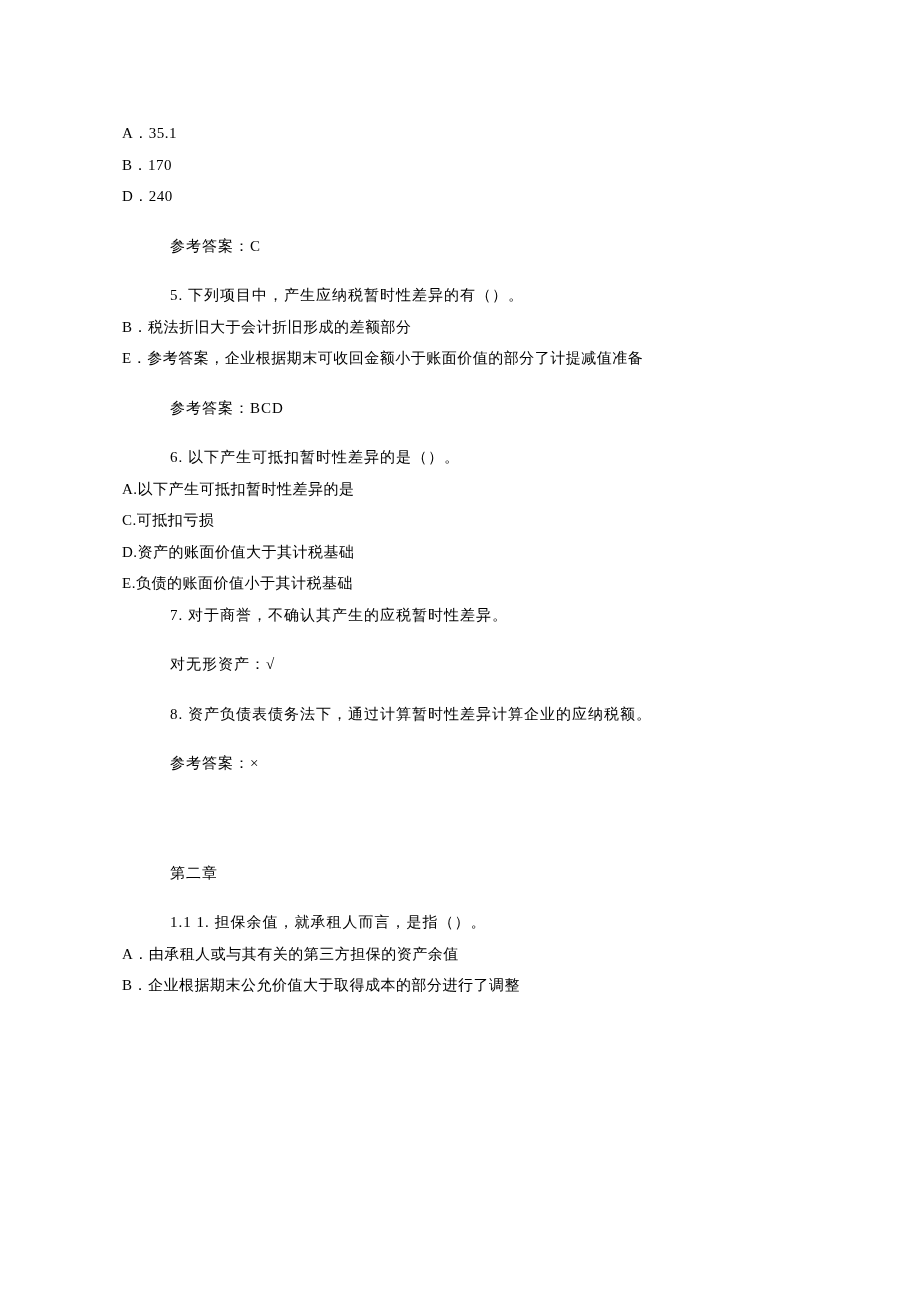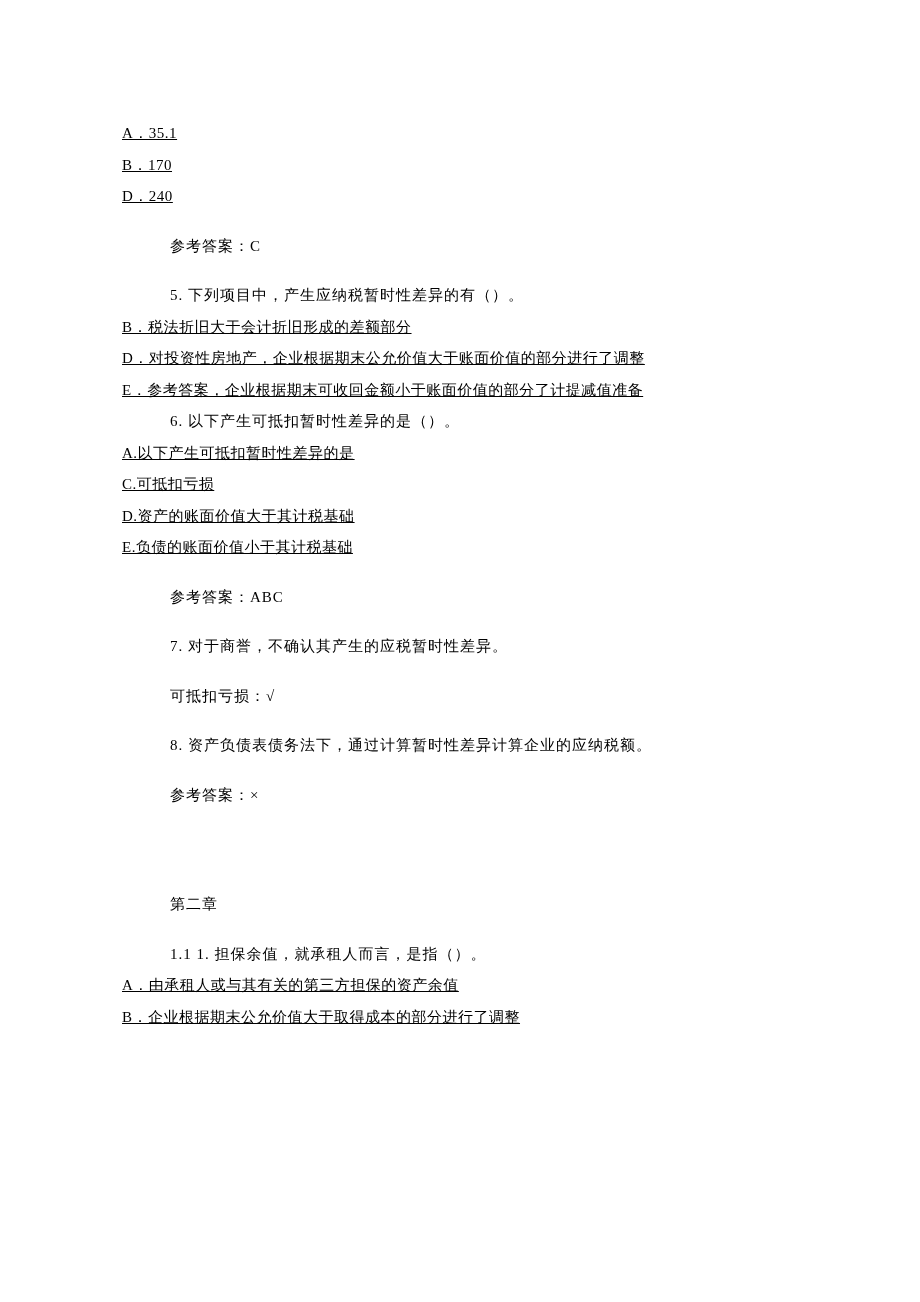--- a/index.html
+++ b/index.html
@@ -12,21 +12,20 @@
       width: 920px;
     }
     .page {
       padding: 118px 122px 80px 122px;
       line-height: 2.1;
     }
     .option {
       margin: 0;
       padding: 0;
       letter-spacing: 0.5px;
-      text-decoration: underline;
     }
     .answer {
       margin: 0;
       padding: 18px 0 18px 48px;
       letter-spacing: 1px;
     }
     .question {
       margin: 0;
       padding: 0 0 0 48px;
       letter-spacing: 1px;
@@ -42,32 +41,31 @@
 
 <div class="page">
 
   <p class="option">A．35.1</p>
   <p class="option">B．170</p>
   <p class="option">D．240</p>
   <p class="answer">参考答案：C</p>
 
   <p class="question">5.   下列项目中，产生应纳税暂时性差异的有（）。</p>
   <p class="option">B．税法折旧大于会计折旧形成的差额部分</p>
-  <p class="option">D．对投资性房地产，企业根据期末公允价值大于账面价值的部分进行了调整</p>
   <p class="option">E．参考答案，企业根据期末可收回金额小于账面价值的部分了计提减值准备</p>
+  <p class="answer">参考答案：BCD</p>
 
   <p class="question">6.   以下产生可抵扣暂时性差异的是（）。</p>
   <p class="option">A.以下产生可抵扣暂时性差异的是</p>
   <p class="option">C.可抵扣亏损</p>
   <p class="option">D.资产的账面价值大于其计税基础</p>
   <p class="option">E.负债的账面价值小于其计税基础</p>
-  <p class="answer">参考答案：ABC</p>
 
   <p class="question">7.   对于商誉，不确认其产生的应税暂时性差异。</p>
-  <p class="answer">可抵扣亏损：√</p>
+  <p class="answer">对无形资产：√</p>
 
   <p class="question">8.   资产负债表债务法下，通过计算暂时性差异计算企业的应纳税额。</p>
   <p class="answer">参考答案：×</p>
 
   <p class="chapter">第二章</p>
   <p class="question">1.1 1.   担保余值，就承租人而言，是指（）。</p>
   <p class="option">A．由承租人或与其有关的第三方担保的资产余值</p>
   <p class="option">B．企业根据期末公允价值大于取得成本的部分进行了调整</p>
 
 </div>

